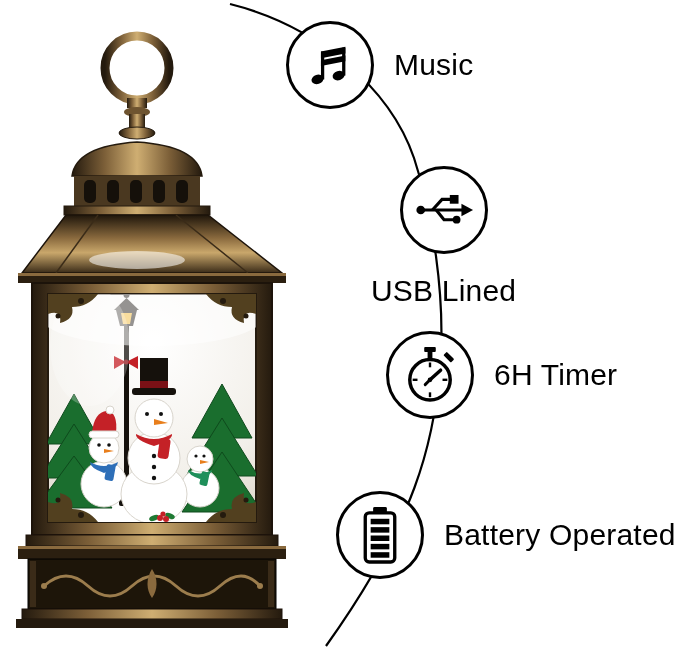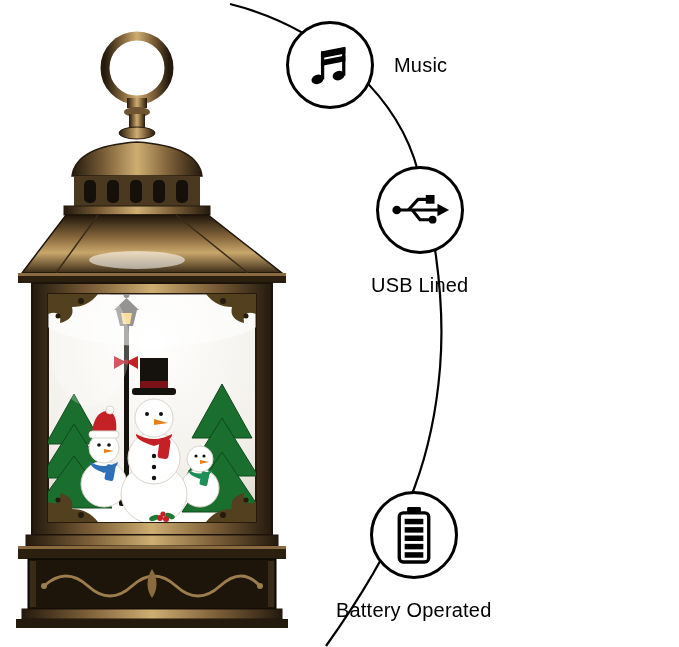--- a/index.html
+++ b/index.html
@@ -8,25 +8,25 @@
     overflow:hidden;font-family:"Liberation Sans", sans-serif;
   }
   .connector-svg{position:absolute;left:0;top:0;z-index:0;}
   .lantern-wrap{position:absolute;left:10px;top:26px;width:284px;height:604px;z-index:1;}
   .feature{position:absolute;display:flex;align-items:center;gap:20px;z-index:2;}
   .feature .circle{
     width:88px;height:88px;box-sizing:border-box;border:3.5px solid #000;
     border-radius:50%;background:#fff;display:flex;align-items:center;justify-content:center;
     flex:0 0 auto;
   }
-  .feature .label{font-size:20px;color:#000;white-space:nowrap;letter-spacing:.2px;}
+  .feature .label{font-size:30px;color:#000;white-space:nowrap;letter-spacing:.2px;}
   .f-music{left:286px;top:21px;}
   .f-usb{left:371px;top:166px;flex-direction:column;}
   .f-timer{left:386px;top:331px;}
-  .f-battery{left:336px;top:491px;flex-direction:column;}
+  .f-battery{left:336px;top:491px;}
 </style>
 </head>
 <body>
 
 <div class="page">
 
   <svg class="connector-svg" width="679" height="647" viewBox="0 0 679 647" aria-hidden="true">
     <path d="M 230 4 C 318 26 390 88 414 158 C 432 212 446 296 440 368 C 434 442 416 520 326 646" fill="none" stroke="#000" stroke-width="2.2"></path>
   </svg>
 
@@ -197,20 +197,40 @@
         </g>
         <circle cx="8" cy="22" r="4.5" fill="#000"></circle>
         <polygon points="50,15.5 62,22 50,28.5" fill="#000"></polygon>
         <rect x="38" y="6.5" width="9" height="9" fill="#000"></rect>
         <circle cx="45" cy="32" r="4" fill="#000"></circle>
       </svg>
     </div>
     <span class="label">USB Lined</span>
   </div>
 
+  <div class="feature f-timer">
+    <div class="circle">
+      <svg width="52" height="56" viewBox="0 0 54 58">
+        <rect x="21" y="0" width="12" height="5" rx="1" fill="#000"></rect>
+        <rect x="24.5" y="5" width="5" height="7" fill="#000"></rect>
+        <rect x="41" y="8" width="11" height="5" rx="1" fill="#000" transform="rotate(45 46.5 10.5)"></rect>
+        <circle cx="27" cy="34" r="21" fill="none" stroke="#000" stroke-width="3.6"></circle>
+        <g stroke="#000" stroke-width="2.5">
+          <line x1="27" y1="16" x2="27" y2="21"></line>
+          <line x1="27" y1="47" x2="27" y2="52"></line>
+          <line x1="9" y1="34" x2="14" y2="34"></line>
+          <line x1="40" y1="34" x2="45" y2="34"></line>
+        </g>
+        <line x1="27" y1="34" x2="38" y2="24" stroke="#000" stroke-width="3.6" stroke-linecap="round"></line>
+        <line x1="27" y1="34" x2="22" y2="39" stroke="#000" stroke-width="3" stroke-linecap="round"></line>
+        <circle cx="27" cy="34" r="2.4" fill="#000"></circle>
+      </svg>
+    </div>
+    <span class="label">6H Timer</span>
+  </div>
 
   <div class="feature f-battery">
     <div class="circle">
       <svg width="40" height="57" viewBox="0 0 40 58">
         <rect x="13" y="0" width="14" height="6" rx="1.5" fill="#000"></rect>
         <rect x="5" y="6" width="30" height="50" rx="4" fill="none" stroke="#000" stroke-width="3.4"></rect>
         <g fill="#000">
           <rect x="10.5" y="12" width="19" height="5.6"></rect>
           <rect x="10.5" y="20.5" width="19" height="5.6"></rect>
           <rect x="10.5" y="29" width="19" height="5.6"></rect>

